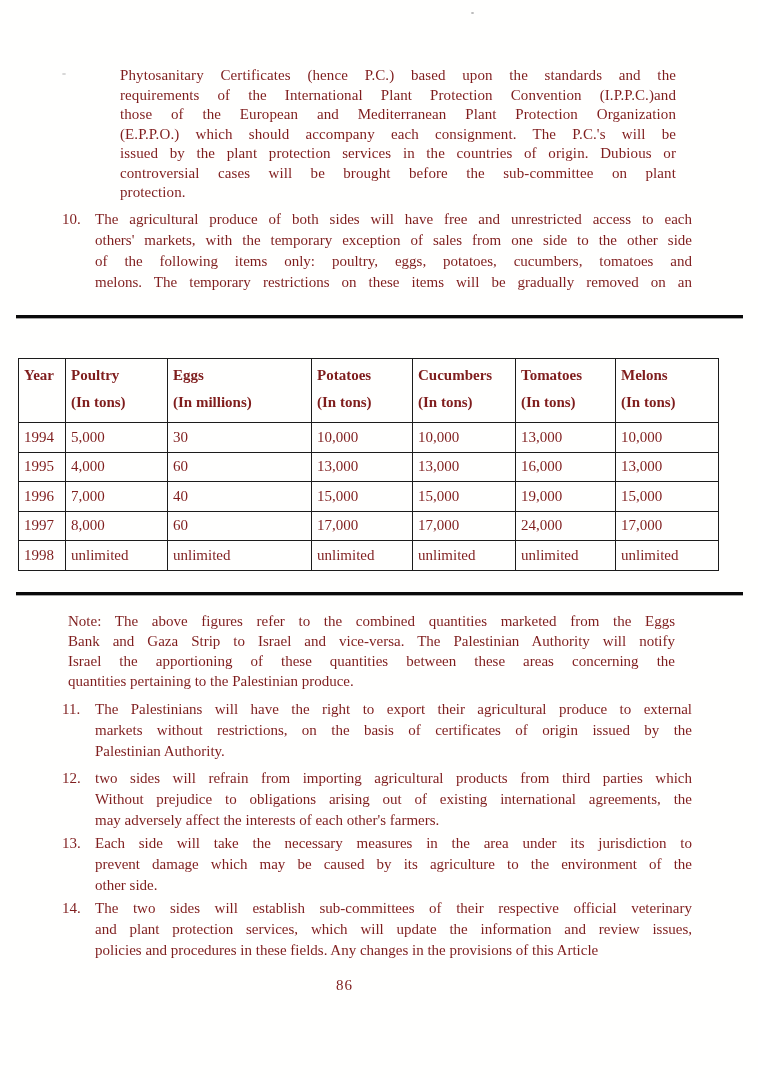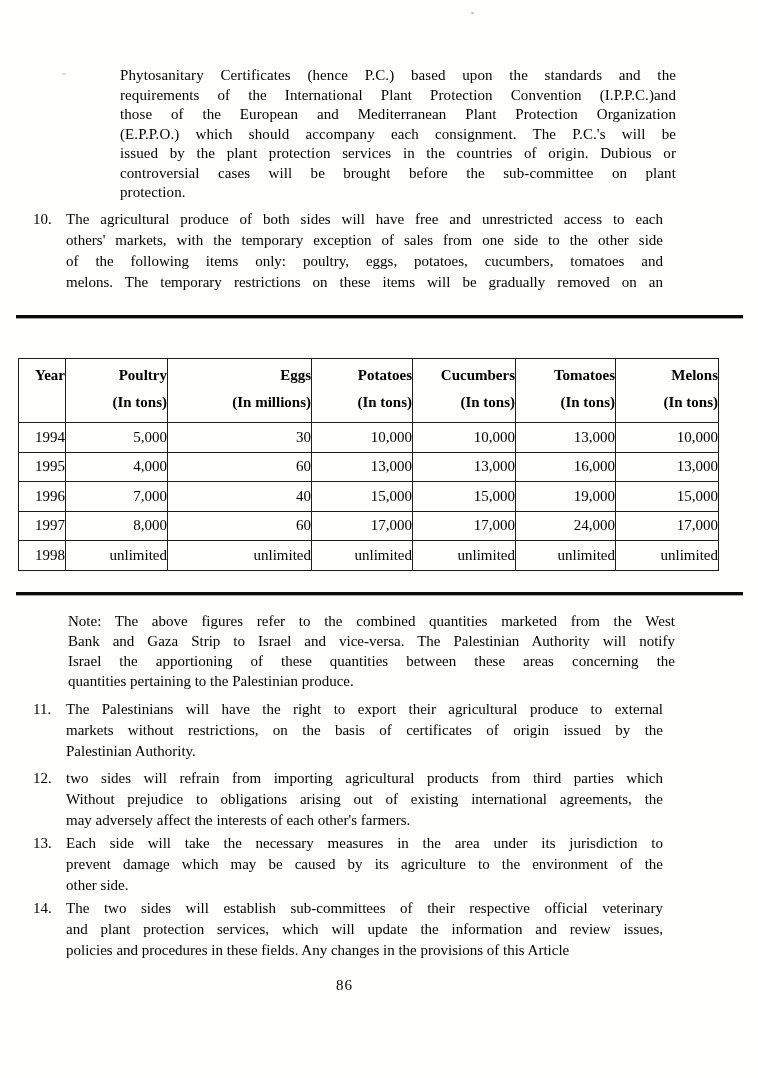--- a/index.html
+++ b/index.html
@@ -1,21 +1,21 @@
 <!DOCTYPE html>
 <html><head>
 <meta charset="utf-8">
 <style>
   html, body { margin: 0; padding: 0; background: #ffffff; }
   .page {
     position: relative;
     width: 758px;
     height: 1078px;
     background: #fffffe;
-    color: #000000;
+    color: #7f1d1d;
     font-family: "Liberation Serif", "DejaVu Serif", serif;
     overflow: hidden;
   }
   .block { position: absolute; }
 
   
   .jl {
     text-align: justify;
     text-align-last: justify;
     white-space: normal;
@@ -24,21 +24,21 @@
     text-align: left;
     text-align-last: left;
   }
 
   .intro {
     left: 120px; top: 66px; width: 556px;
     font-size: 15px; line-height: 19.5px;
     letter-spacing: 0.1px;
   }
 
-  .item { left: 33px; width: 630px; display: flex; font-size: 15px; line-height: 21px; }
+  .item { left: 62px; width: 630px; display: flex; font-size: 15px; line-height: 21px; }
   .item .num { width: 33px; flex: 0 0 33px; }
   .item .itext { flex: 1 1 auto; width: 597px; }
 
   .note {
     left: 68px; top: 611px; width: 607px;
     font-size: 15px; line-height: 20px;
   }
 
   .rule {
     left: 16px; width: 727px; height: 3px;
@@ -50,21 +50,21 @@
     position: absolute;
     left: 18px; top: 358px;
     width: 700px;
     border-collapse: collapse;
     table-layout: fixed;
     font-size: 15px;
   }
   table.quota th, table.quota td {
     border: 1.5px solid #1c1c1c;
     padding: 0 0 0 5px;
-    text-align: right;
+    text-align: left;
     vertical-align: middle;
     overflow: hidden;
   }
   table.quota thead th { height: 63px; vertical-align: top; font-weight: bold; }
   table.quota tbody td { height: 28.5px; font-weight: normal; }
   .h-title { padding-top: 8px; }
   .h-unit  { padding-top: 10px; }
   col.c-year   { width: 47px; }
   col.c-poul   { width: 102px; }
   col.c-eggs   { width: 144px; }
@@ -199,21 +199,21 @@
         <td>unlimited</td>
         <td>unlimited</td>
         <td>unlimited</td>
       </tr>
     </tbody>
   </table>
 
   <div class="block rule" style="top:592px"></div>
 
   <div class="block note">
-    <div class="jl">Note: The above figures refer to the combined quantities marketed from the West</div>
+    <div class="jl">Note: The above figures refer to the combined quantities marketed from the Eggs</div>
     <div class="jl">Bank and Gaza Strip to Israel and vice-versa. The Palestinian Authority will notify</div>
     <div class="jl">Israel the apportioning of these quantities between these areas concerning the</div>
     <div class="jl last">quantities pertaining to the Palestinian produce.</div>
   </div>
 
   <div class="block item" style="top:699px">
     <div class="num">11.</div>
     <div class="itext">
       <div class="jl">The Palestinians will have the right to export their agricultural produce to external</div>
       <div class="jl">markets without restrictions, on the basis of certificates of origin issued by the</div>

